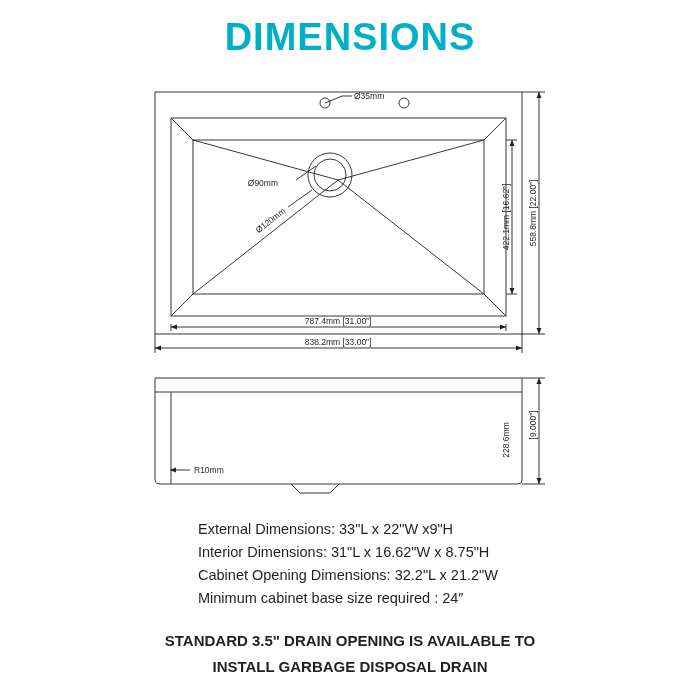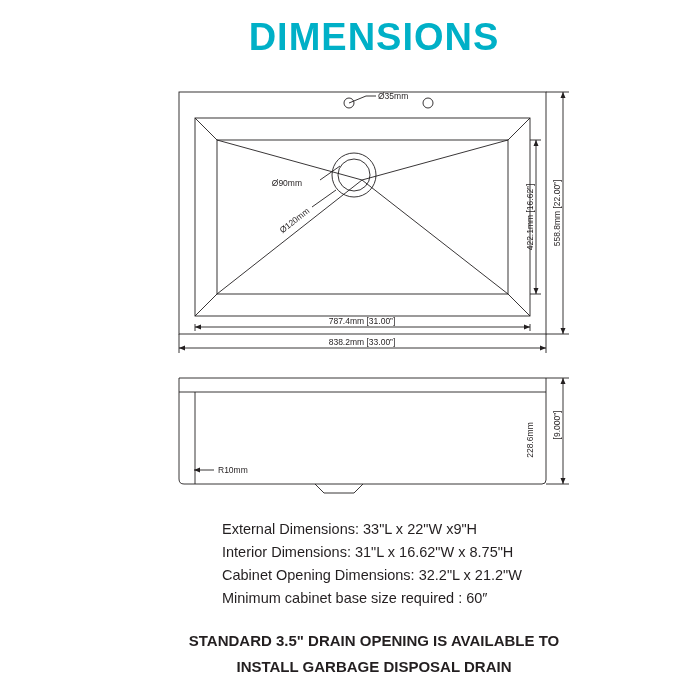--- a/index.html
+++ b/index.html
@@ -12,21 +12,20 @@
     height: 700px;
     font-family: "Liberation Sans", sans-serif;
     color: #231f20;
     position: relative;
     overflow: hidden;
   }
   .page {
     position: relative;
     width: 607px;
     height: 700px;
-    margin-left: 24px;
   }
   .title {
     position: absolute;
     top: 16px;
     left: 0;
     width: 700px;
     text-align: center;
     font-size: 38px;
     font-weight: bold;
     color: #00b0c7;
@@ -160,21 +159,21 @@
       <text x="0" y="0" font-size="8.5" text-anchor="middle" transform="translate(509,440) rotate(-90)">228.6mm</text>
 
       <text x="0" y="0" font-size="8.5" text-anchor="middle" transform="translate(536,425) rotate(-90)">[9.000”]</text>
     </g>
   </svg>
 
   <div class="spec-list">
     <div class="line">External Dimensions: 33"L x 22"W x9"H</div>
     <div class="line">Interior Dimensions: 31"L x 16.62"W x 8.75"H</div>
     <div class="line">Cabinet Opening Dimensions: 32.2"L x 21.2"W</div>
-    <div class="line">Minimum cabinet base size required : 60″</div>
+    <div class="line">Minimum cabinet base size required : 24″</div>
   </div>
 
   <div class="footer">
     <div>STANDARD 3.5" DRAIN OPENING IS AVAILABLE TO</div>
     <div>INSTALL GARBAGE DISPOSAL DRAIN</div>
   </div>
 
 </div>
 
 </body></html>

